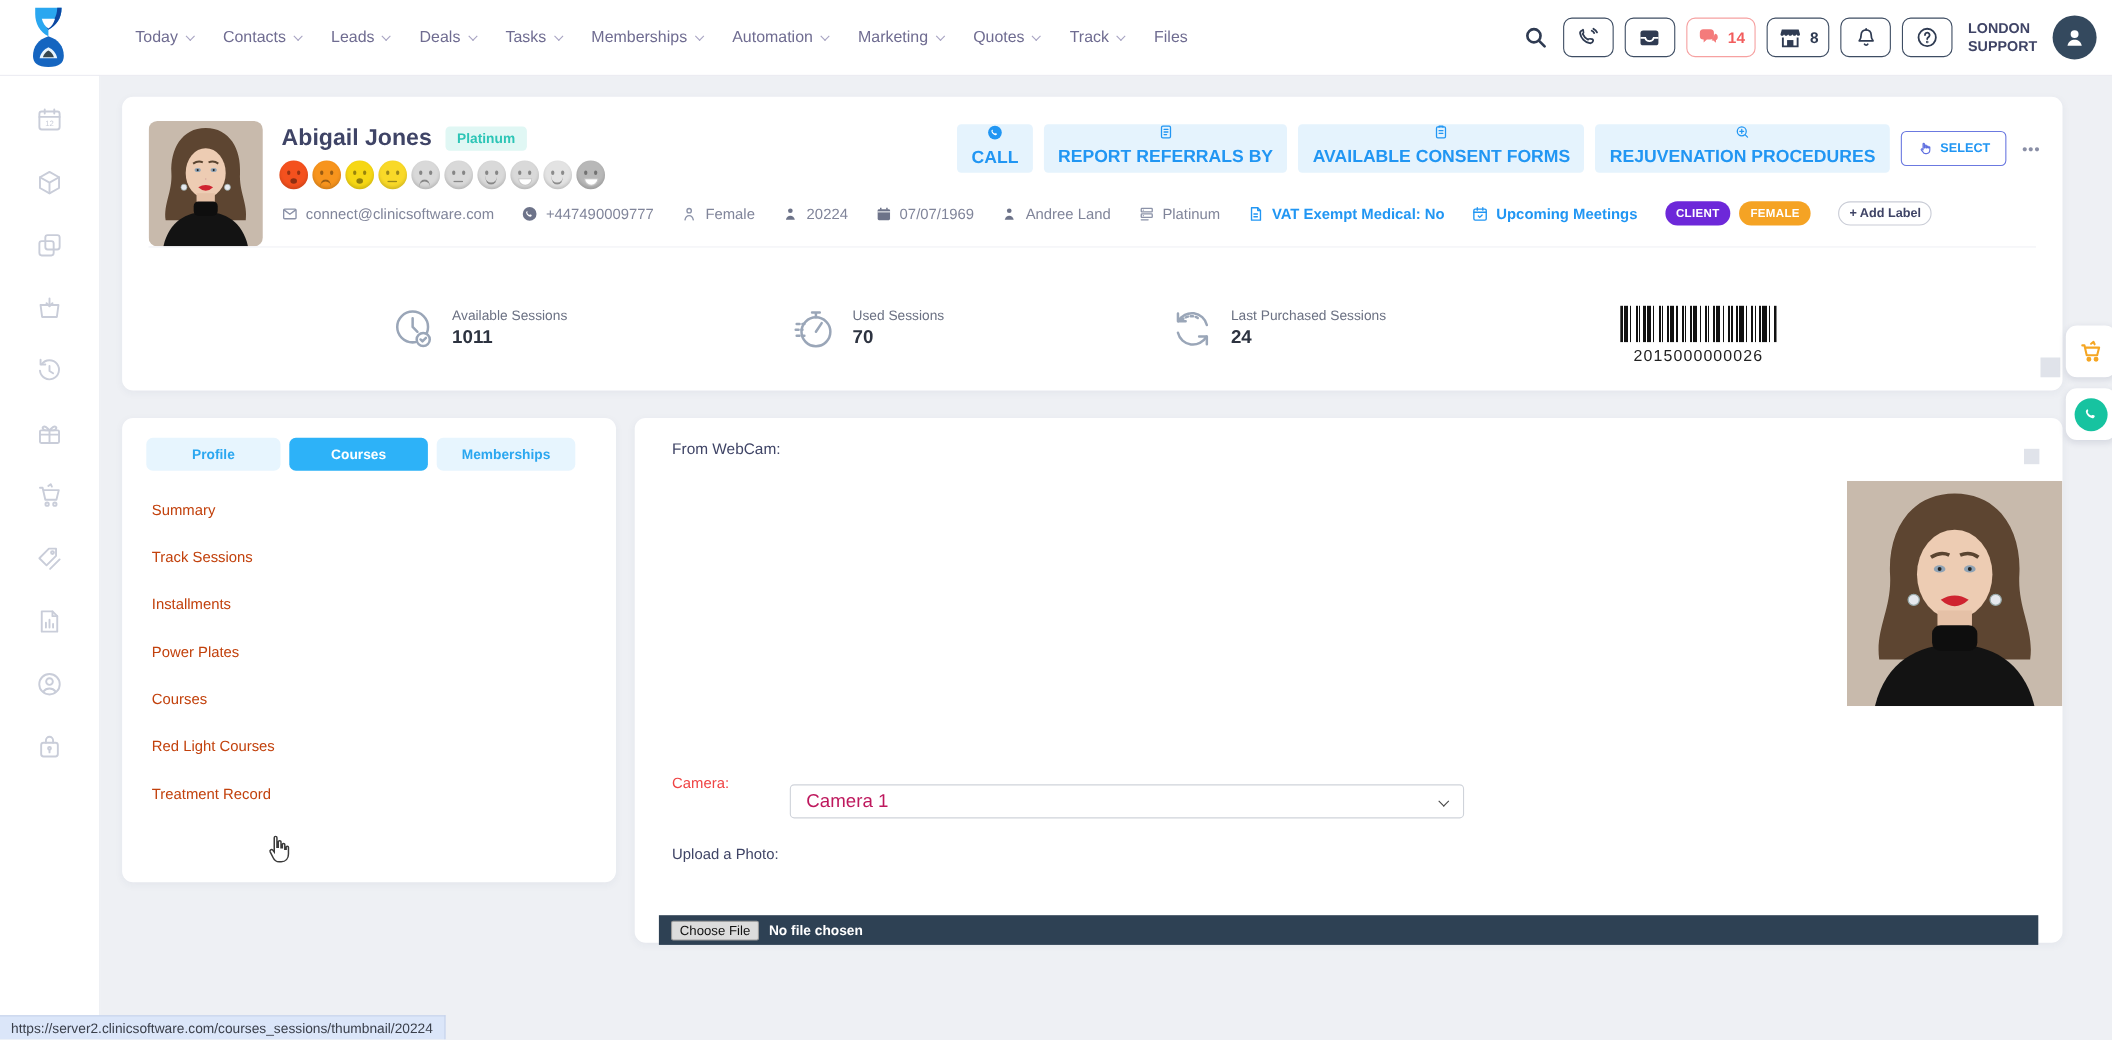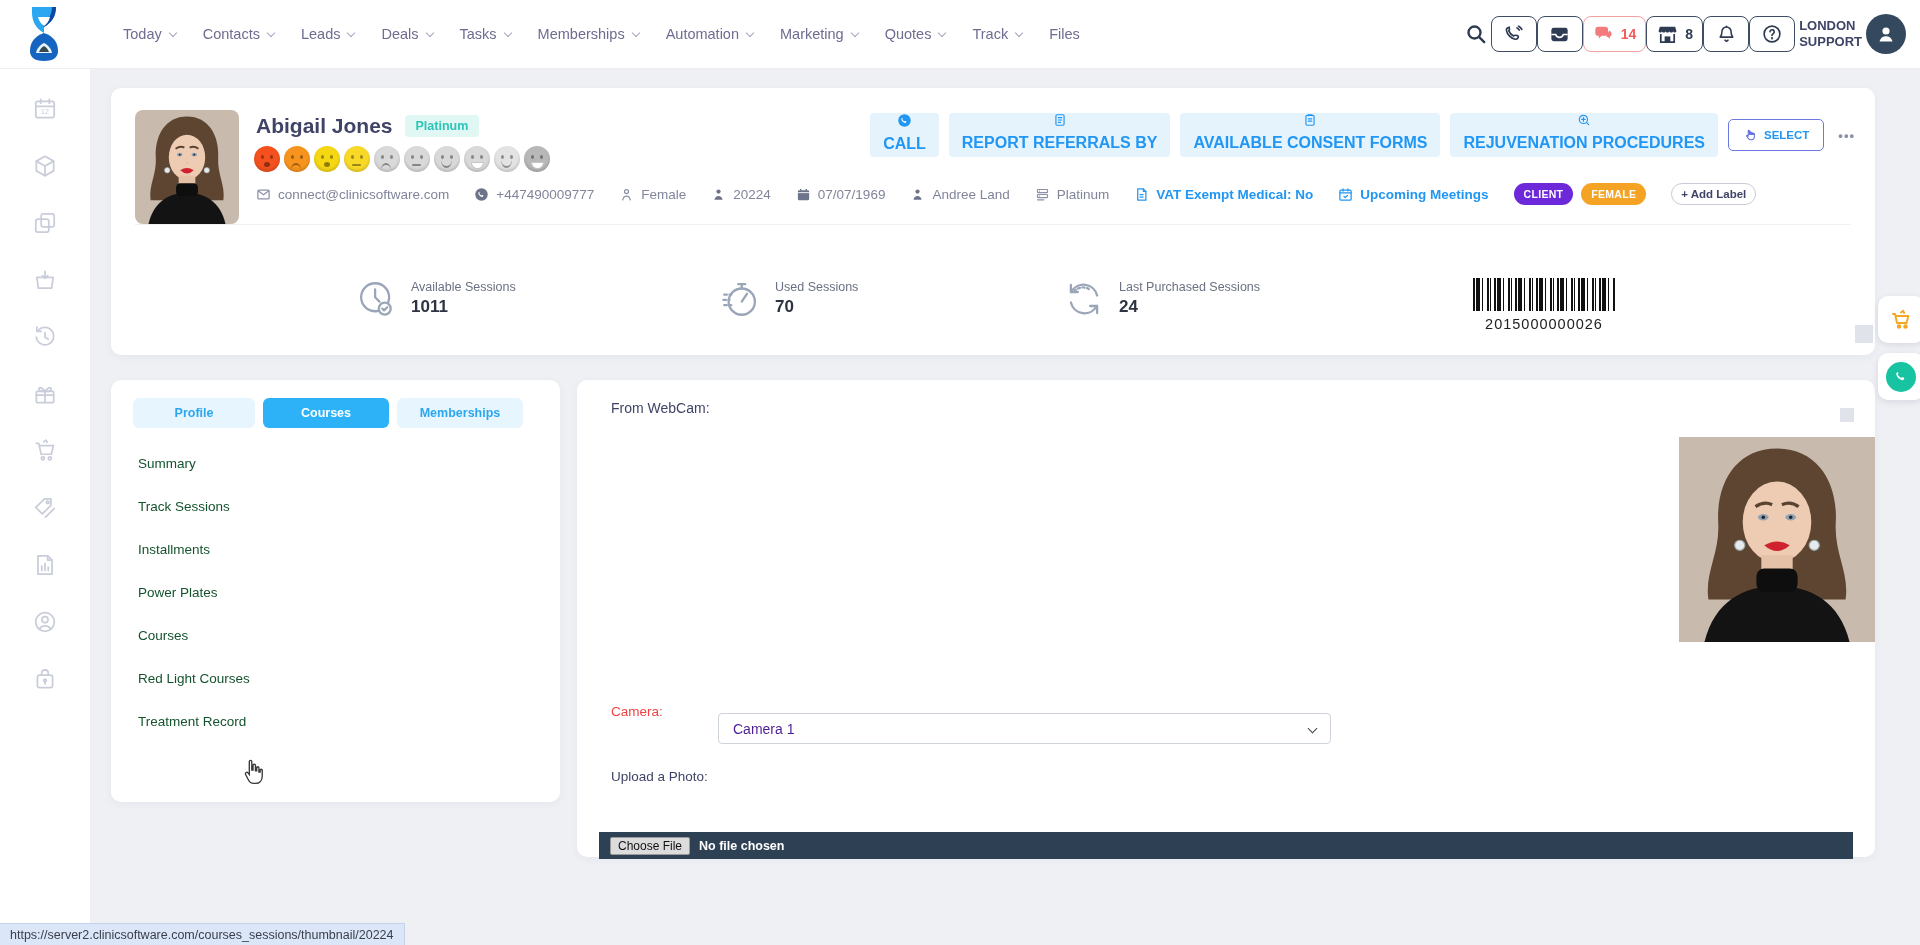--- a/index.html
+++ b/index.html
@@ -5,21 +5,21 @@
   * { margin:0; padding:0; box-sizing:border-box; }
   html,body { width:1920px; height:945px; overflow:hidden; }
   body { font-family:"Liberation Sans", sans-serif; background:#eef0f4; position:relative; color:#3f4466; }
 
   
   .topbar { position:absolute; left:0; top:0; width:1920px; height:68px; background:#fff; box-shadow:0 1px 0 #ececf2; z-index:20; }
   .logo { position:absolute; left:14px; top:3px; width:60px; height:62px; }
   .nav { position:absolute; left:123px; top:0; height:68px; display:flex; align-items:center; gap:27px; }
   .nav-item { font-size:14.5px; color:#6f6c91; display:flex; align-items:center; cursor:pointer; white-space:nowrap; }
   .chev { display:inline-block; width:6px; height:6px; border-right:1.5px solid #a7a3c2; border-bottom:1.5px solid #a7a3c2; transform:rotate(45deg); margin-left:8px; margin-top:-3px; }
-  .top-right { position:absolute; right:14px; top:0; height:68px; display:flex; align-items:center; gap:0; }
+  .top-right { position:absolute; right:14px; top:0; height:68px; display:flex; align-items:center; gap:10px; }
   .icon-plain { width:30px; height:30px; display:flex; align-items:center; justify-content:center; cursor:pointer; }
   .icon-box { height:36px; min-width:46px; border:1.6px solid #3e4d63; border-radius:8px; display:flex; align-items:center; justify-content:center; gap:6px; padding:0 9px; cursor:pointer; background:#fff; }
   .icon-box.alert { border-color:#f6a1a1; }
   .count-red { color:#f25c5c; font-weight:bold; font-size:14px; }
   .count-dark { color:#2f3b52; font-weight:bold; font-size:14px; }
   .loc { font-size:13px; font-weight:bold; color:#3f4466; line-height:16px; text-align:left; margin:0 4px; }
   .avatar-circle { width:40px; height:40px; border-radius:50%; background:#34495e; display:flex; align-items:center; justify-content:center; cursor:pointer; }
 
   
   .rail { position:absolute; left:0; top:68px; width:91px; height:877px; background:#fff; border-right:1px solid #eef0f4; z-index:10; display:flex; flex-direction:column; align-items:center; padding-top:28px; gap:31px; }
@@ -59,29 +59,29 @@
   .barcode { position:absolute; left:1362px; top:190px; width:142px; height:33px;
     background:repeating-linear-gradient(90deg,#111 0 2px,#fff 2px 3px,#111 3px 7px,#fff 7px 9px,#111 9px 10px,#fff 10px 14px,#111 14px 16px,#fff 16px 17px,#111 17px 18px,#fff 18px 21px); }
   .barcode-num { position:absolute; left:1352px; top:228px; width:162px; text-align:center; font-size:14.5px; color:#222; letter-spacing:1px; }
 
   
   .tabs { position:absolute; left:22px; top:18px; display:flex; gap:8px; }
   .tab { height:30px; border-radius:6px; background:#e7f5fe; color:#2ba7f0; font-size:12.5px; font-weight:bold; display:flex; align-items:center; justify-content:center; cursor:pointer; }
   .tab.t0 { width:122px; } .tab.t1 { width:126px; } .tab.t2 { width:126px; }
   .tab.active { background:#2db2f8; color:#fff; }
   .menu { position:absolute; left:0; top:62px; width:100%; }
-  .menu-item { height:43px; display:flex; align-items:center; padding-left:27px; font-size:13.5px; color:#14532d; cursor:pointer; }
+  .menu-item { height:43px; display:flex; align-items:center; padding-left:27px; font-size:13.5px; color:#c2410c; cursor:pointer; }
   .menu-item.active { background:#f1f3f7; border-radius:8px; margin:0 24px 0 22px; padding-left:5px; color:#2ba7f0; font-weight:bold; position:relative; }
   .hand-cursor { position:absolute; left:127px; top:376px; width:30px; height:32px; z-index:5; pointer-events:none; }
 
   
   .rp-title { position:absolute; left:34px; top:20px; font-size:14px; color:#3f4466; }
   .webcam-photo { position:absolute; right:0; top:57px; width:196px; height:205px; overflow:hidden; }
   .cam-label { position:absolute; left:34px; top:324px; font-size:13.5px; color:#ef4444; }
-  .cam-select { position:absolute; left:141px; top:333px; width:613px; height:31px; border:1px solid #cfd3da; border-radius:4px; background:#fff; font-size:14px; color:#4c1d95; display:flex; align-items:center; padding:0 14px; cursor:pointer; }
+  .cam-select { position:absolute; left:141px; top:333px; width:613px; height:31px; border:1px solid #cfd3da; border-radius:4px; background:#fff; font-size:17px; color:#be185d; display:flex; align-items:center; padding:0 14px; cursor:pointer; }
   .cam-select .chev2 { position:absolute; right:14px; top:11px; width:7px; height:7px; border-right:1.8px solid #444; border-bottom:1.8px solid #444; transform:rotate(45deg); }
   .upload-label { position:absolute; left:34px; top:389px; font-size:13.5px; color:#3f4466; }
   .upload-bar { position:absolute; left:22px; top:452px; width:1254px; height:27px; background:#2e4154; display:flex; align-items:center; padding-left:11px; gap:9px; }
   .choose-btn { background:#dcdcdc; border:1px solid #9a9a9a; border-radius:2px; font-family:inherit; font-size:12px; color:#111; padding:1px 7px; cursor:pointer; }
   .no-file { color:#fff; font-size:12.5px; font-weight:bold; }
 
   
   .tile { position:absolute; width:46px; height:47px; background:#fff; border-radius:10px; box-shadow:0 2px 6px rgba(40,50,90,.12); display:flex; align-items:center; justify-content:center; cursor:pointer; z-index:15; }
   .tile-cart { left:1878px; top:296px; }
   .tile-phone { left:1878px; top:353px; }

